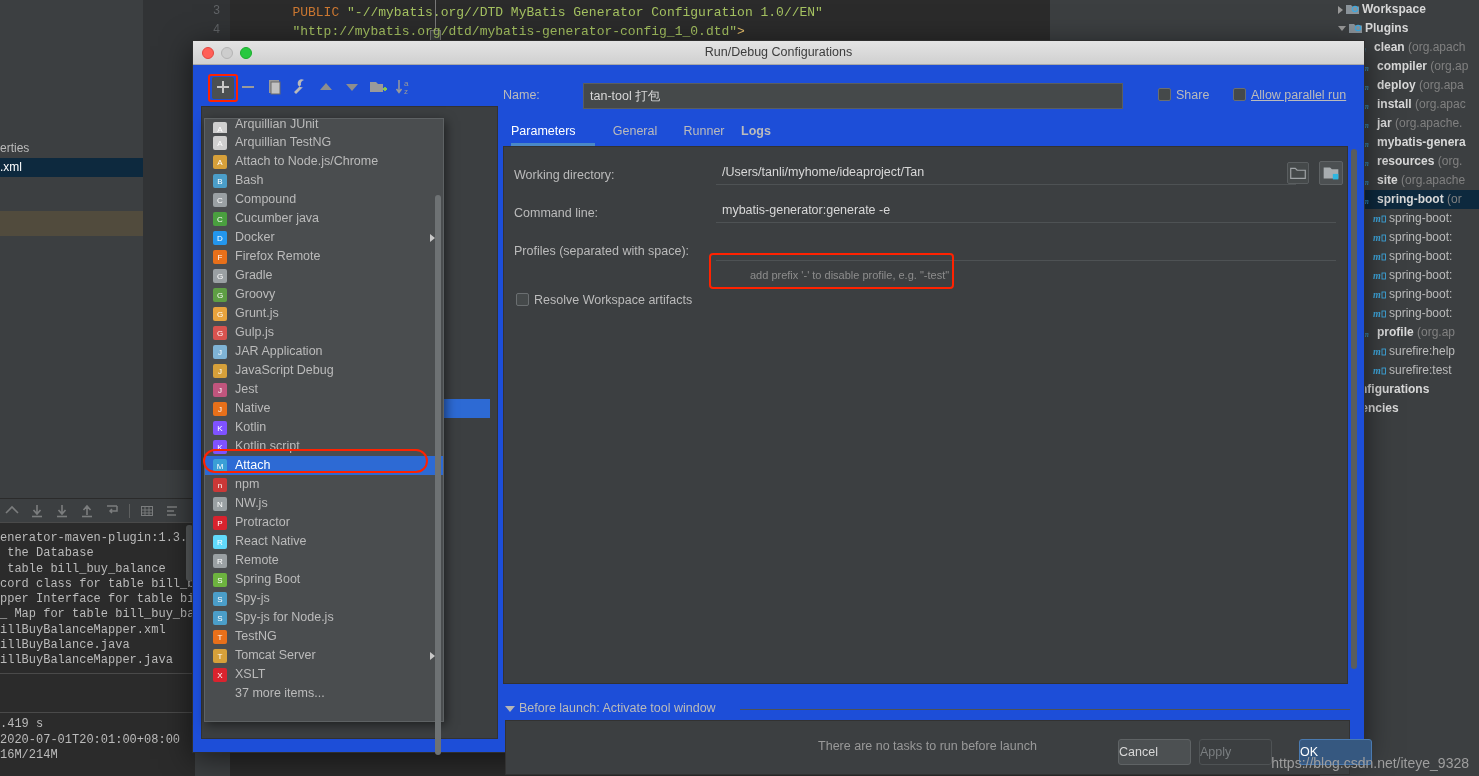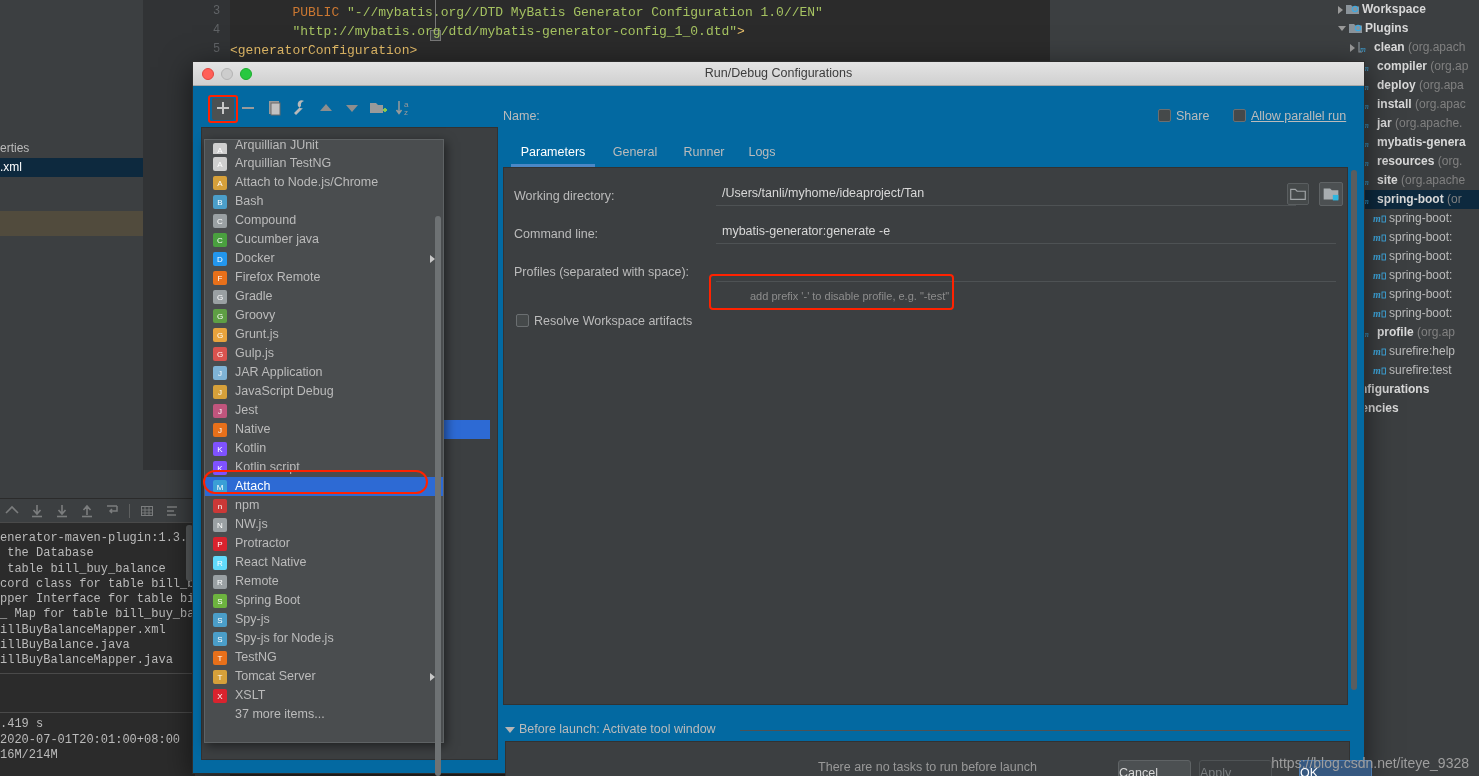--- a/index.html
+++ b/index.html
@@ -75,22 +75,22 @@
   .mv-row.sel { background:#0d293e; }
   .mv-row b { font-weight:bold; color:#d8d8d8; }
   .mv-row .dim { color:#808080; }
   .mv-arrow { display:inline-block; width:0; height:0; border-left:5px solid #9a9a9a; border-top:4px solid transparent; border-bottom:4px solid transparent; vertical-align:middle; margin-right:3px; }
   .mv-arrow.down { border-left:4px solid transparent; border-right:4px solid transparent; border-top:5px solid #9a9a9a; border-bottom:0; }
   .mv-ico { display:inline-block; width:13px; height:12px; vertical-align:-2px; margin-right:3px; position:relative; }
   .mv-scroll { position:absolute; left:1343px; top:118px; width:6px; height:296px; background:#5a5d5e; border-radius:3px; }
 
   
   .dialog {
-    position:absolute; left:192px; top:61px; width:1173px; height:713px;
-    background:#0369a1;
+    position:absolute; left:192px; top:40px; width:1173px; height:713px;
+    background:#1d4ed8;
     border:1px solid #2e2e2e;
     box-shadow:0 6px 28px rgba(0,0,0,0.55);
   }
   .titlebar {
     height:24px; width:100%;
     background:linear-gradient(#e4e4e4,#d0d0d0);
     border-bottom:1px solid #a8a8a8;
     position:relative;
   }
   .title-text {
@@ -529,33 +529,34 @@
             <div class="p-item"><span>37 more items...</span></div>
           </div>
         <div class="popup-scroll"></div>
         <div class="maven-hl"></div>
       </div>
 
       <div class="form">
 
         <div class="name-row">
           <span class="lbl name-lbl">Name:</span>
+          <div class="txt-in name-in" style="line-height:24px;">tan-tool 打包</div>
           <span class="cb-wrap" style="left:655px;top:5px;">
             <span class="cb"></span><span>Share</span>
           </span>
           <span class="cb-wrap" style="left:730px;top:5px;text-decoration:underline;">
             <span class="cb"></span><span>Allow parallel run</span>
           </span>
         </div>
 
         <div class="tabs">
-          <div class="tab active" style="left:8px;width:84px;text-align:center;">Parameters</div>
+          <div class="tab active" style="left:8px;width:84px;">Parameters</div>
           <div class="tab" style="left:100px;width:64px;text-align:center;">General</div>
           <div class="tab" style="left:172px;width:58px;text-align:center;">Runner</div>
-          <div class="tab" style="left:238px;width:42px;text-align:center;">Logs</div>
+          <div class="tab" style="left:238px;width:42px;font-weight:bold;">Logs</div>
         </div>
 
         <div class="panel">
 
           <div class="frow" style="top:14px;">
             <span class="lbl fl">Working directory:</span>
             <div class="txt-in f-in" style="left:212px;width:580px;line-height:22px;border:none;border-bottom:1px solid #4e5254;background:transparent;">/Users/tanli/myhome/ideaproject/Tan</div>
             <span class="folder-btn" style="left:783px;top:1px;">
               <svg viewBox="0 0 22 22" width="20" height="20">
                   <path d="M3 6 h5 l2 2 h9 v9 H3 Z" fill="none" stroke="#a0a4a6" stroke-width="1.3"></path>

